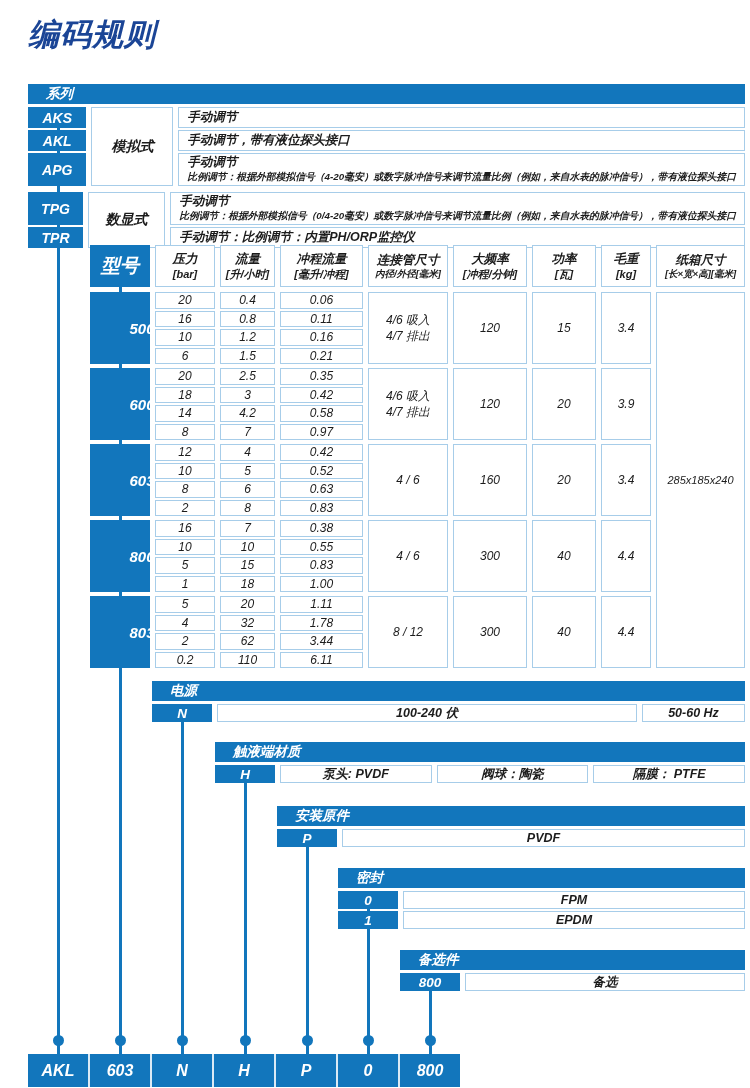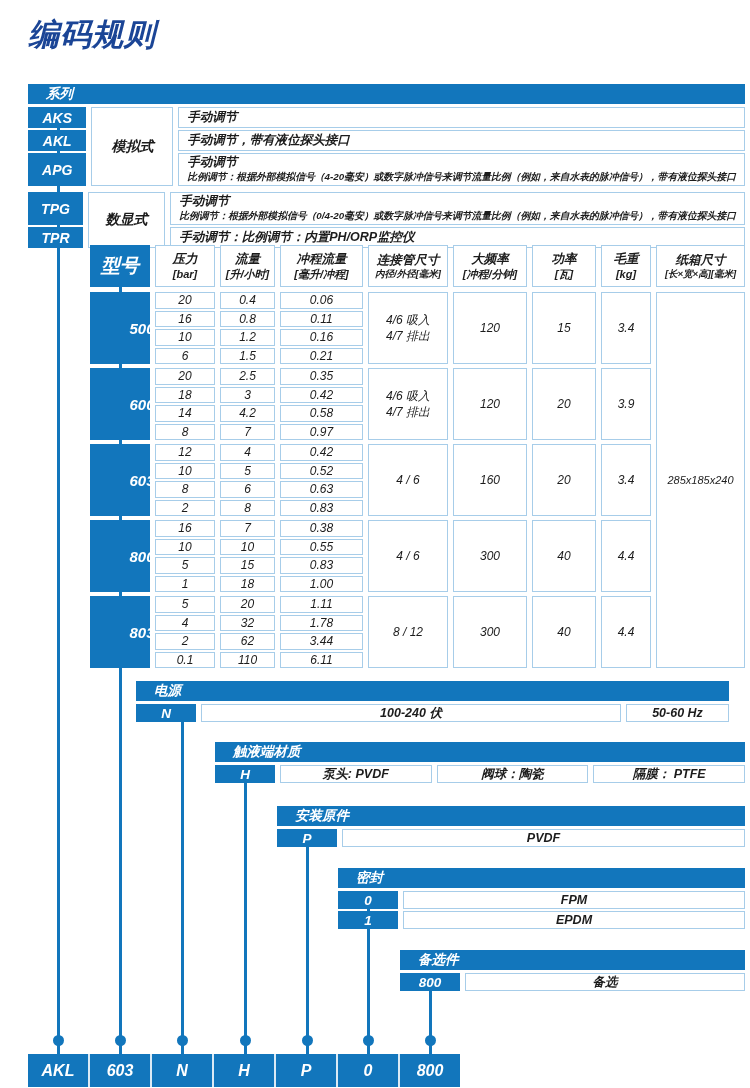--- a/index.html
+++ b/index.html
@@ -289,21 +289,21 @@
           <div class="wcell g-merge cw-power">40</div>
           <div class="wcell g-merge cw-weight">4.4</div>
         </div>
 
         <div class="t-group">
           <div class="codebox g-model cw-model">803</div>
           <div class="g-col cw-press">
             <div class="wcell g-cell">5</div>
             <div class="wcell g-cell">4</div>
             <div class="wcell g-cell">2</div>
-            <div class="wcell g-cell">0.1</div>
+            <div class="wcell g-cell">0.2</div>
           </div>
           <div class="g-col cw-flow">
             <div class="wcell g-cell">20</div>
             <div class="wcell g-cell">32</div>
             <div class="wcell g-cell">62</div>
             <div class="wcell g-cell">110</div>
           </div>
           <div class="g-col cw-stroke">
             <div class="wcell g-cell">1.11</div>
             <div class="wcell g-cell">1.78</div>
@@ -316,21 +316,21 @@
           <div class="wcell g-merge cw-freq">300</div>
           <div class="wcell g-merge cw-power">40</div>
           <div class="wcell g-merge cw-weight">4.4</div>
         </div>
 
       </div>
       <div class="wcell t-carton cw-carton">285x185x240</div>
     </div>
   </div>
 
-  <div class="section" style="left:136px;top:681px;width:593px;">
+  <div class="section" style="left:152px;top:681px;width:593px;">
     <div class="bar sec-bar">电源</div>
     <div class="sec-row">
       <div class="codebox sec-code">N</div>
       <div class="wcell sec-val" style="width:420px;flex:none;">100-240 伏</div>
       <div class="wcell sec-val" style="flex:1;">50-60 Hz</div>
     </div>
   </div>
 
   <div class="section" style="left:215px;top:742px;width:530px;">
     <div class="bar sec-bar">触液端材质</div>

